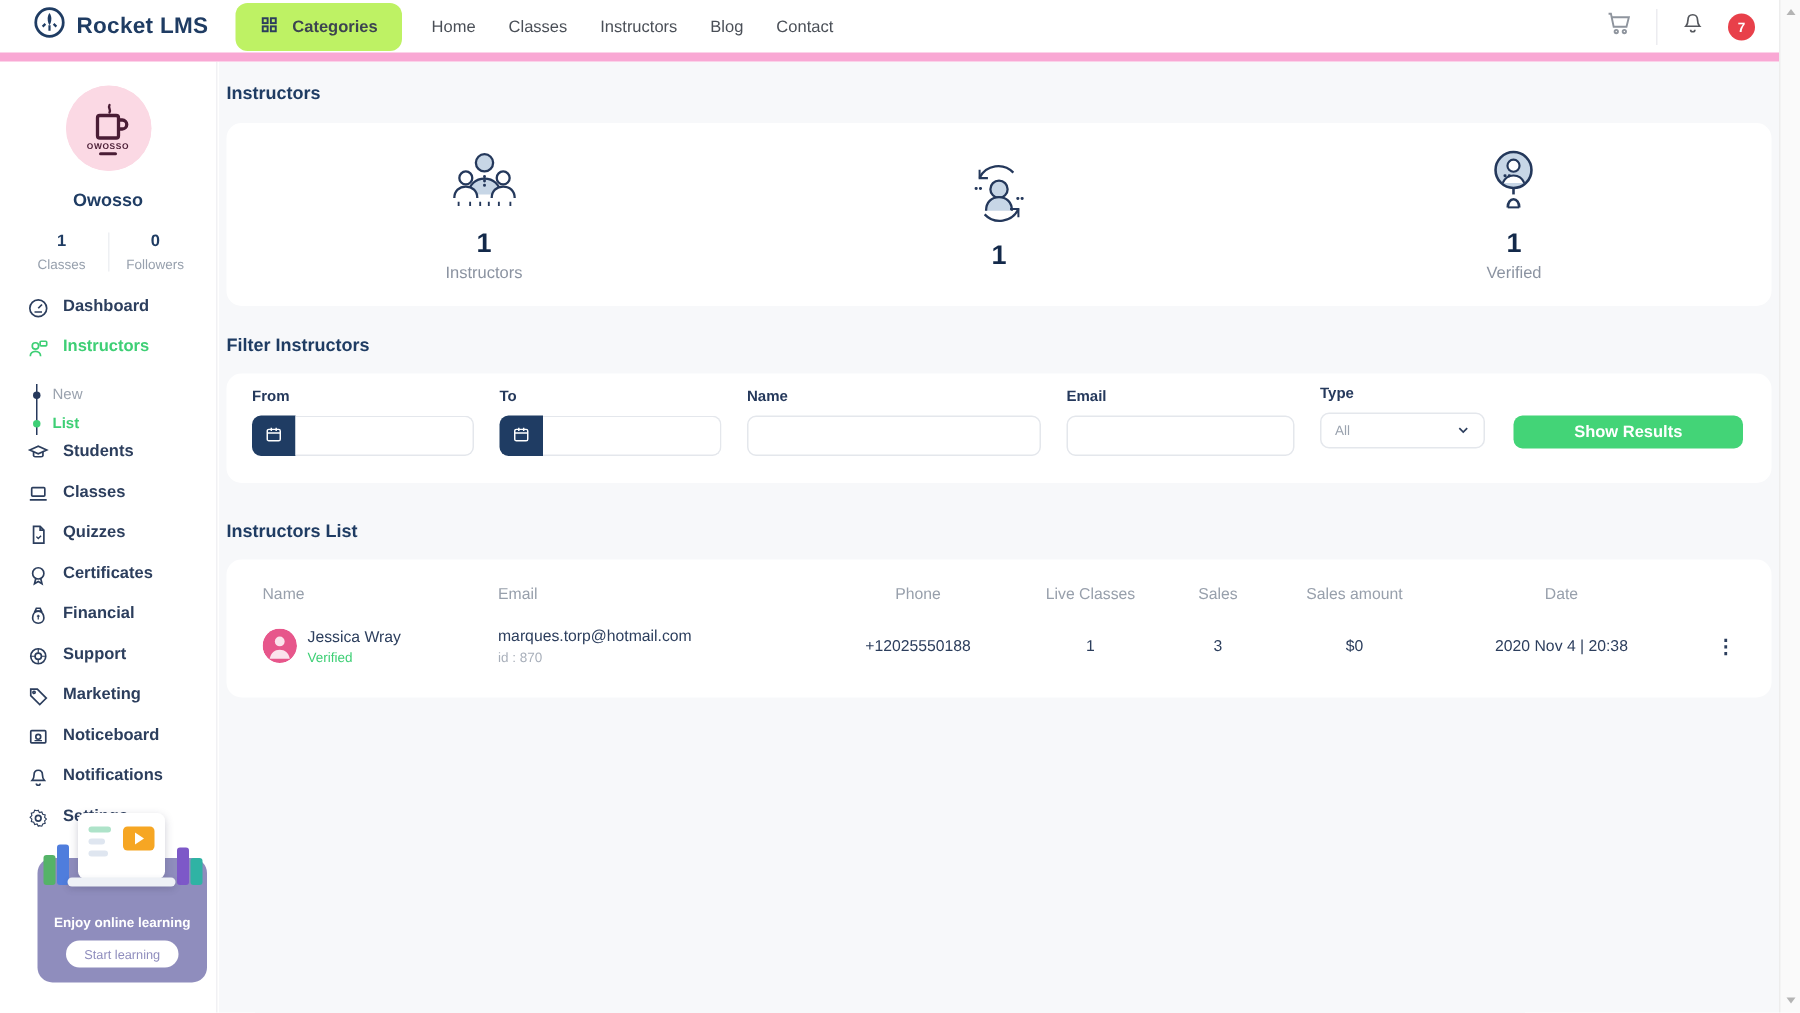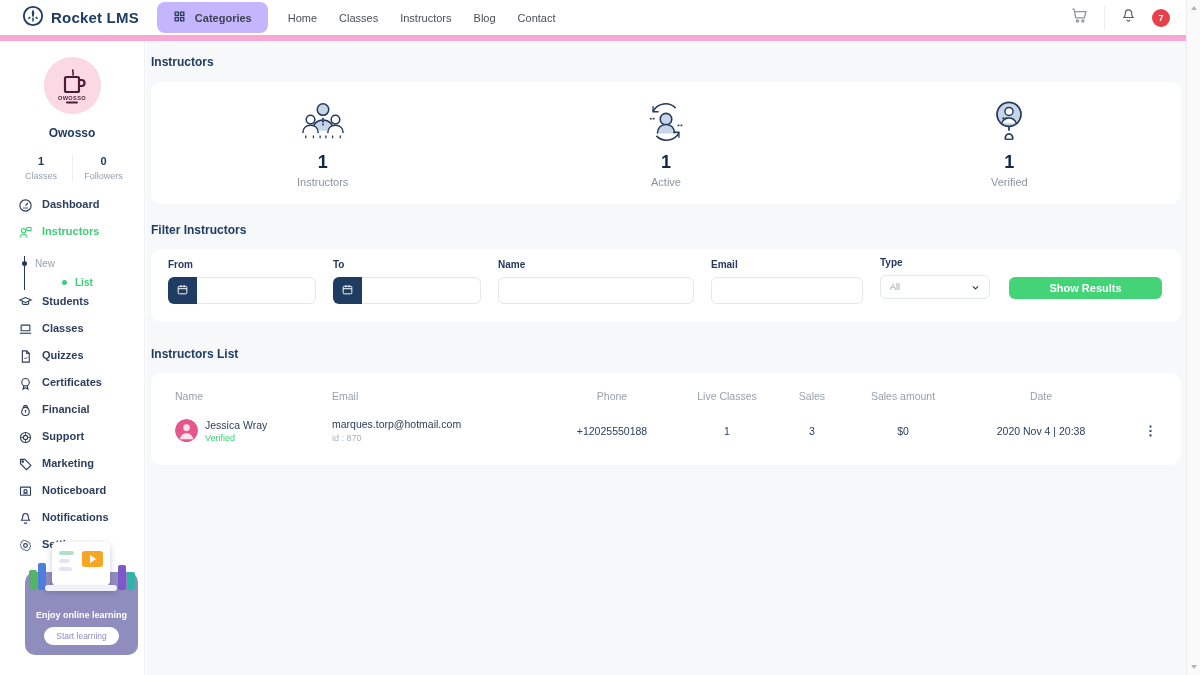--- a/index.html
+++ b/index.html
@@ -3,21 +3,21 @@
 <meta charset="utf-8">
 <style>
   * { box-sizing: border-box; margin: 0; padding: 0; }
   html,body { width:1200px; height:675px; overflow:hidden; font-family:"Liberation Sans",sans-serif; background:#fff; }
 
   
   .topbar { position:absolute; top:0; left:0; width:1200px; height:41px; background:#fff;
             border-bottom:6px solid #f9a8d4; display:flex; align-items:center; z-index:6; }
   .brand { display:flex; align-items:center; gap:7px; margin-left:22px; cursor:pointer; }
   .brand-text { font-size:15px; font-weight:800; color:#1f3c63; letter-spacing:.2px; }
-  .categories-btn { margin-left:18px; display:flex; align-items:center; gap:9px; background:#c4b5fd;
+  .categories-btn { margin-left:18px; display:flex; align-items:center; gap:9px; background:#bef264;
                     border-radius:8px; padding:8px 16px; font-size:11px; font-weight:600; color:#3c4350; cursor:pointer; }
   .nav { display:flex; gap:22px; margin-left:20px; }
   .nav-link { font-size:11px; color:#4a4f57; cursor:pointer; }
   .top-right { margin-left:auto; display:flex; align-items:center; gap:15px; margin-right:30px; }
   .tr-divider { width:1px; height:24px; background:#ececf0; }
   .avatar-badge { width:18px; height:18px; border-radius:50%; background:#e8404a; color:#fff;
                   font-size:9px; font-weight:700; display:flex; align-items:center; justify-content:center; cursor:pointer; }
 
   
   .scrollbar { position:absolute; top:0; right:0; width:14px; height:675px; background:#fafafa;
@@ -41,21 +41,21 @@
 
   .menu { margin-top:17px; padding-left:17px; }
   .menu-item { display:flex; align-items:flex-start; gap:9px; height:27px; font-size:11px; font-weight:600;
                color:#2c3e5d; cursor:pointer; }
   .menu-item .mi-icon { width:16px; display:flex; justify-content:center; color:#2c3e5d; }
   .menu-item.active, .menu-item.active .mi-icon { color:#3ecf75; }
   .submenu { margin:1px 0 5px 7px; border-left:1.5px solid #26395c; padding-left:10px; }
   .sub-item { position:relative; display:flex; align-items:center; height:15px; margin:4px 0;
               font-size:10px; color:#9aa2ae; cursor:pointer; }
   .sub-dot { position:absolute; left:-13px; width:5px; height:5px; border-radius:50%; background:#26395c; }
-  .sub-item.active { color:#3ecf75; font-weight:700;margin-left:40px; }
+  .sub-item.active { color:#3ecf75; font-weight:700; }
   .sub-item.active .sub-dot { background:#3ecf75; }
 
   
   .promo { position:absolute; bottom:20px; left:5px; width:113px; z-index:4;margin-left:20px; }
   .promo-card { position:relative; background:#8f8dbd; border-radius:10px; padding:38px 6px 10px; text-align:center; }
   .promo-title { color:#fff; font-size:9px; font-weight:600; }
   .promo-btn { margin-top:7px; display:inline-block; background:#fff; border:none; border-radius:10px;
                padding:4px 12px; font-size:8.5px; color:#8f8dbd; cursor:pointer; font-family:inherit; }
   .illus { position:absolute; top:-32px; left:0; width:113px; height:64px; z-index:3; }
   .book { position:absolute; border-radius:2px; }
@@ -393,21 +393,20 @@
           <circle cx="24" cy="21" r="6" fill="#c7d6e6"></circle>
           <path d="M15 36c0-6 4-9.5 9-9.5s9 3.5 9 9.5" fill="#c7d6e6"></path>
           <path d="M34 9.5A14.5 14.5 0 0010.5 13"></path>
           <path d="M10.5 7.5v5.8h5.8" stroke-width="1.4"></path>
           <path d="M14 38.5A14.5 14.5 0 0037.5 35"></path>
           <path d="M37.5 40.5v-5.8h-5.8" stroke-width="1.4"></path>
           <path d="M8 20.5h.2M11 20.5h.2M37 27.5h.2M40 27.5h.2" stroke-linecap="round" stroke-width="2"></path>
         </svg>
       </span>
       <div class="stat-value">1</div>
-      <div class="stat-label">Active</div>
     </div>
     <div class="stat">
       <span>
         <svg width="46" height="46" viewBox="0 0 48 48" fill="none" stroke="#24385b" stroke-width="1.8">
           <circle cx="24" cy="16" r="12.5" fill="#c7d6e6"></circle>
           <circle cx="24" cy="13" r="4.2" fill="#fff" stroke-width="1.5"></circle>
           <path d="M16.5 25c1.5-3.6 4.2-5.2 7.5-5.2s6 1.6 7.5 5.2" fill="#fff" stroke-width="1.5"></path>
           <path d="M24 28.5v4.5"></path>
           <path d="M20 42c0-3.4 1.8-5.6 4-5.6s4 2.2 4 5.6"></path>
           <path d="M20 42h8" stroke-width="1.4"></path>

